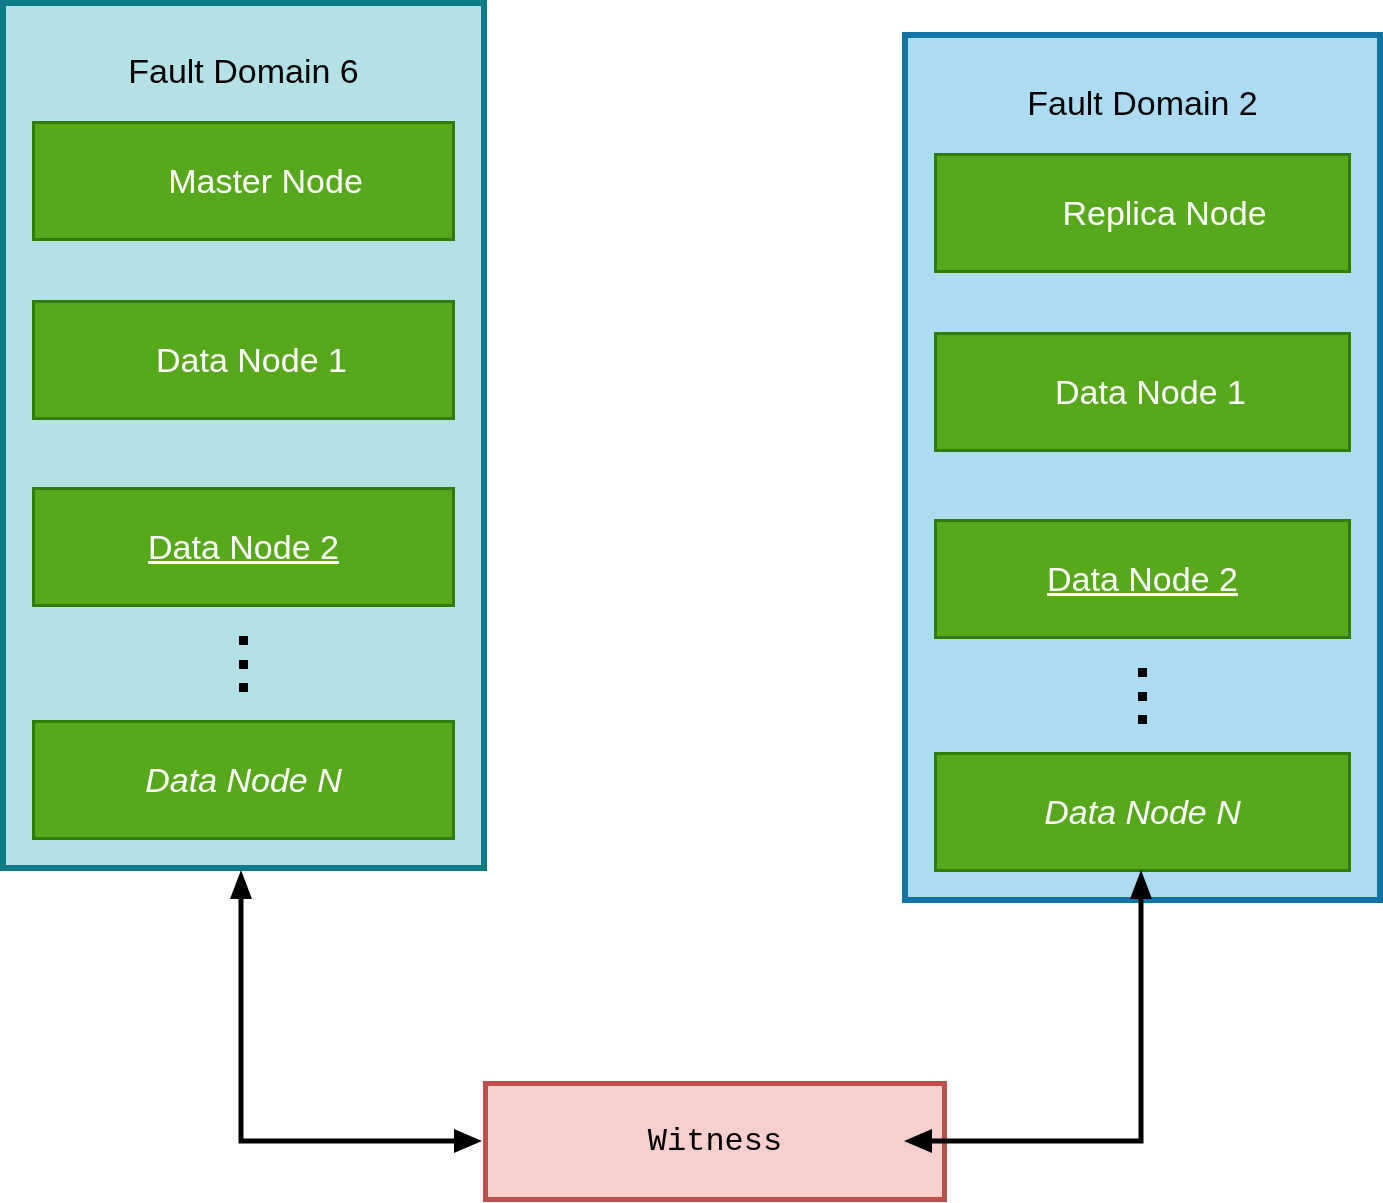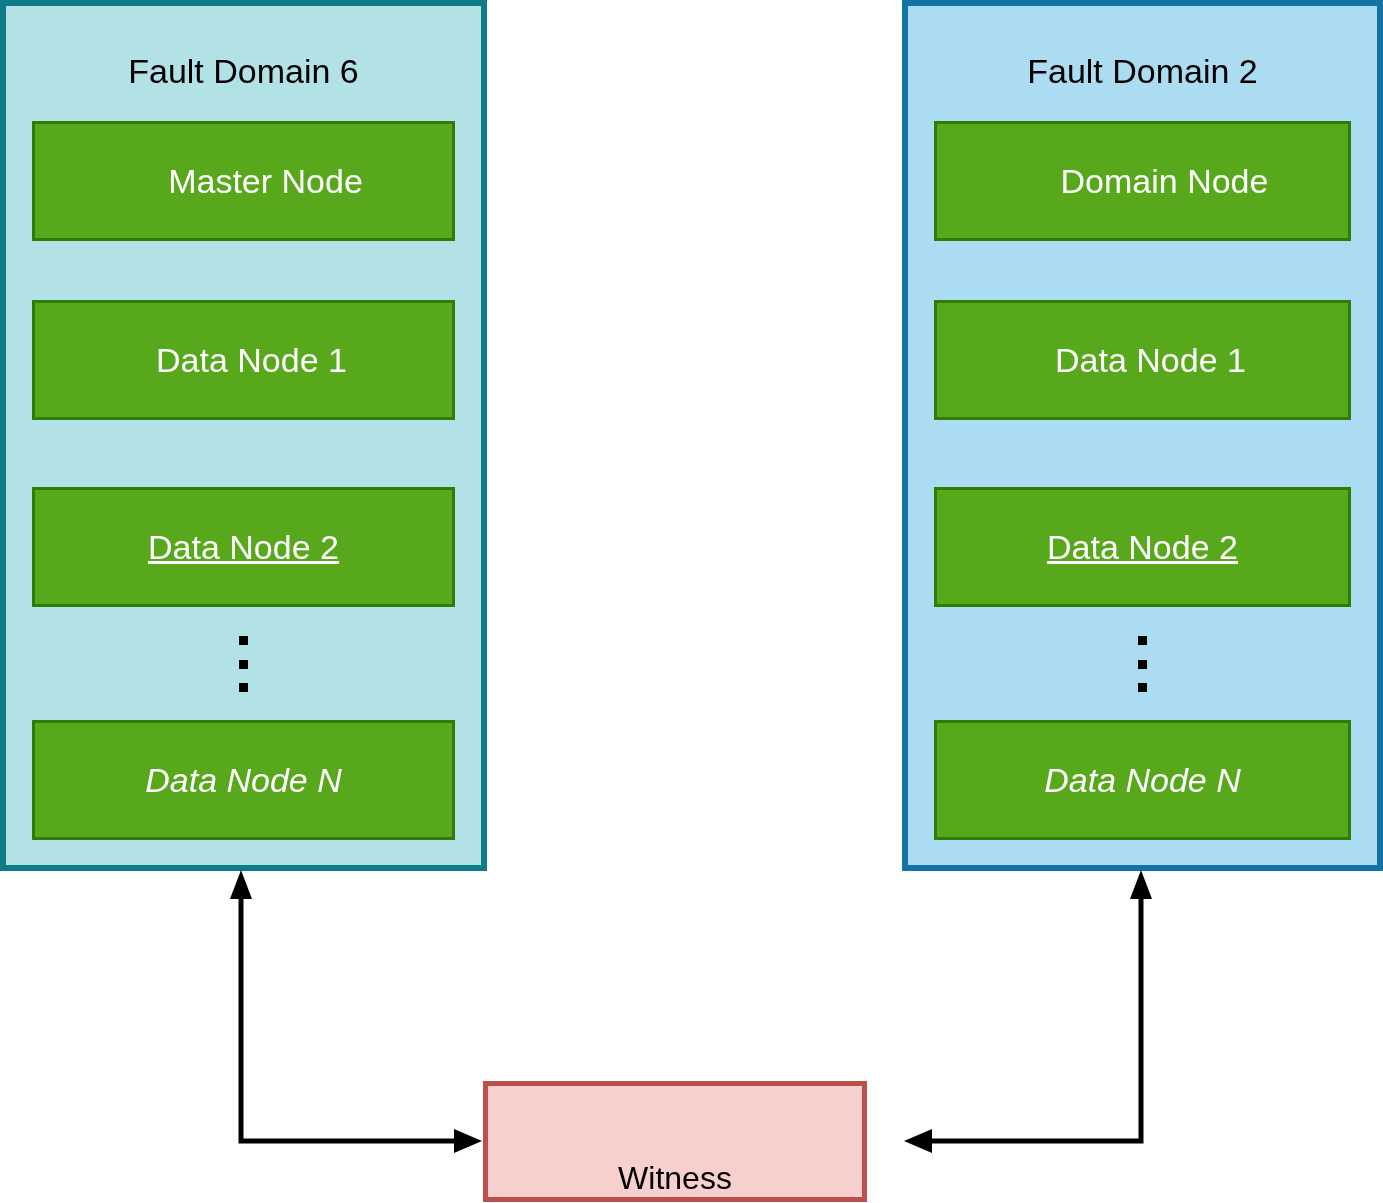--- a/index.html
+++ b/index.html
@@ -11,45 +11,45 @@
   }
   html,body{margin:0;padding:0;background:#ffffff;}
   .canvas{
     position:relative;width:1383px;height:1203px;background:#ffffff;
     font-family:"Liberation Sans", sans-serif;overflow:hidden;
   }
   .fault-domain{
     position:absolute;top:0;height:871px;box-sizing:border-box;border:6px solid;
   }
   .fd1{left:0;width:487px;background:var(--fd1-fill);border-color:var(--fd1-border);}
-  .fd2{left:902px;width:481px;background:var(--fd2-fill);border-color:var(--fd2-border);}
+  .fd2{left:902px;width:481px;background:var(--fd2-fill);border-color:var(--fd2-border);margin-top:32px;}
   .fd-title{
     position:absolute;top:46px;left:0;right:0;text-align:center;
     font-size:34px;color:var(--title-text);
   }
   .node-box{
     position:absolute;left:26px;right:26px;height:120px;box-sizing:border-box;
     background:var(--node-fill);border:3px solid var(--node-border);
     display:flex;align-items:center;justify-content:center;
     color:var(--node-text);font-size:34px;
   }
   .node-1{top:115px;padding-left:44px;}
   .node-2{top:294px;padding-left:16px;}
   .node-3{top:481px;text-decoration:underline;}
   .node-4{top:714px;font-style:italic;}
   .dots{
     position:absolute;top:630px;left:0;right:0;height:56px;
     display:flex;flex-direction:column;align-items:center;justify-content:space-between;
   }
   .dot{width:9px;height:9px;background:var(--arrow-color);}
   .witness-box{
-    position:absolute;left:483px;top:1081px;width:384px;height:121px;box-sizing:border-box;
+    position:absolute;left:483px;top:1081px;width:464px;height:121px;box-sizing:border-box;
     background:var(--witness-fill);border:5px solid var(--witness-border);
-    display:flex;align-items:flex-end;justify-content:center;
-    color:var(--title-text);font-size:32px;
+    display:flex;align-items:center;justify-content:center;
+    color:var(--title-text);font-size:32px;font-family:Liberation Mono, monospace;
   }
   .arrow-layer{position:absolute;left:0;top:0;width:1383px;height:1203px;pointer-events:none;}
   .arrow-layer path{stroke:var(--arrow-color);stroke-width:5;fill:none;}
   .arrow-layer polygon{fill:var(--arrow-color);}
 </style>
 </head>
 <body>
 
 <div class="canvas">
 
@@ -61,21 +61,21 @@
     <div class="dots">
       <span class="dot"></span>
       <span class="dot"></span>
       <span class="dot"></span>
     </div>
     <div class="node-box node-4">Data Node N</div>
   </div>
 
   <div class="fault-domain fd2">
     <div class="fd-title">Fault Domain 2</div>
-    <div class="node-box node-1">Domain Node</div>
+    <div class="node-box node-1">Replica Node</div>
     <div class="node-box node-2">Data Node 1</div>
     <div class="node-box node-3">Data Node 2</div>
     <div class="dots">
       <span class="dot"></span>
       <span class="dot"></span>
       <span class="dot"></span>
     </div>
     <div class="node-box node-4">Data Node N</div>
   </div>
 

